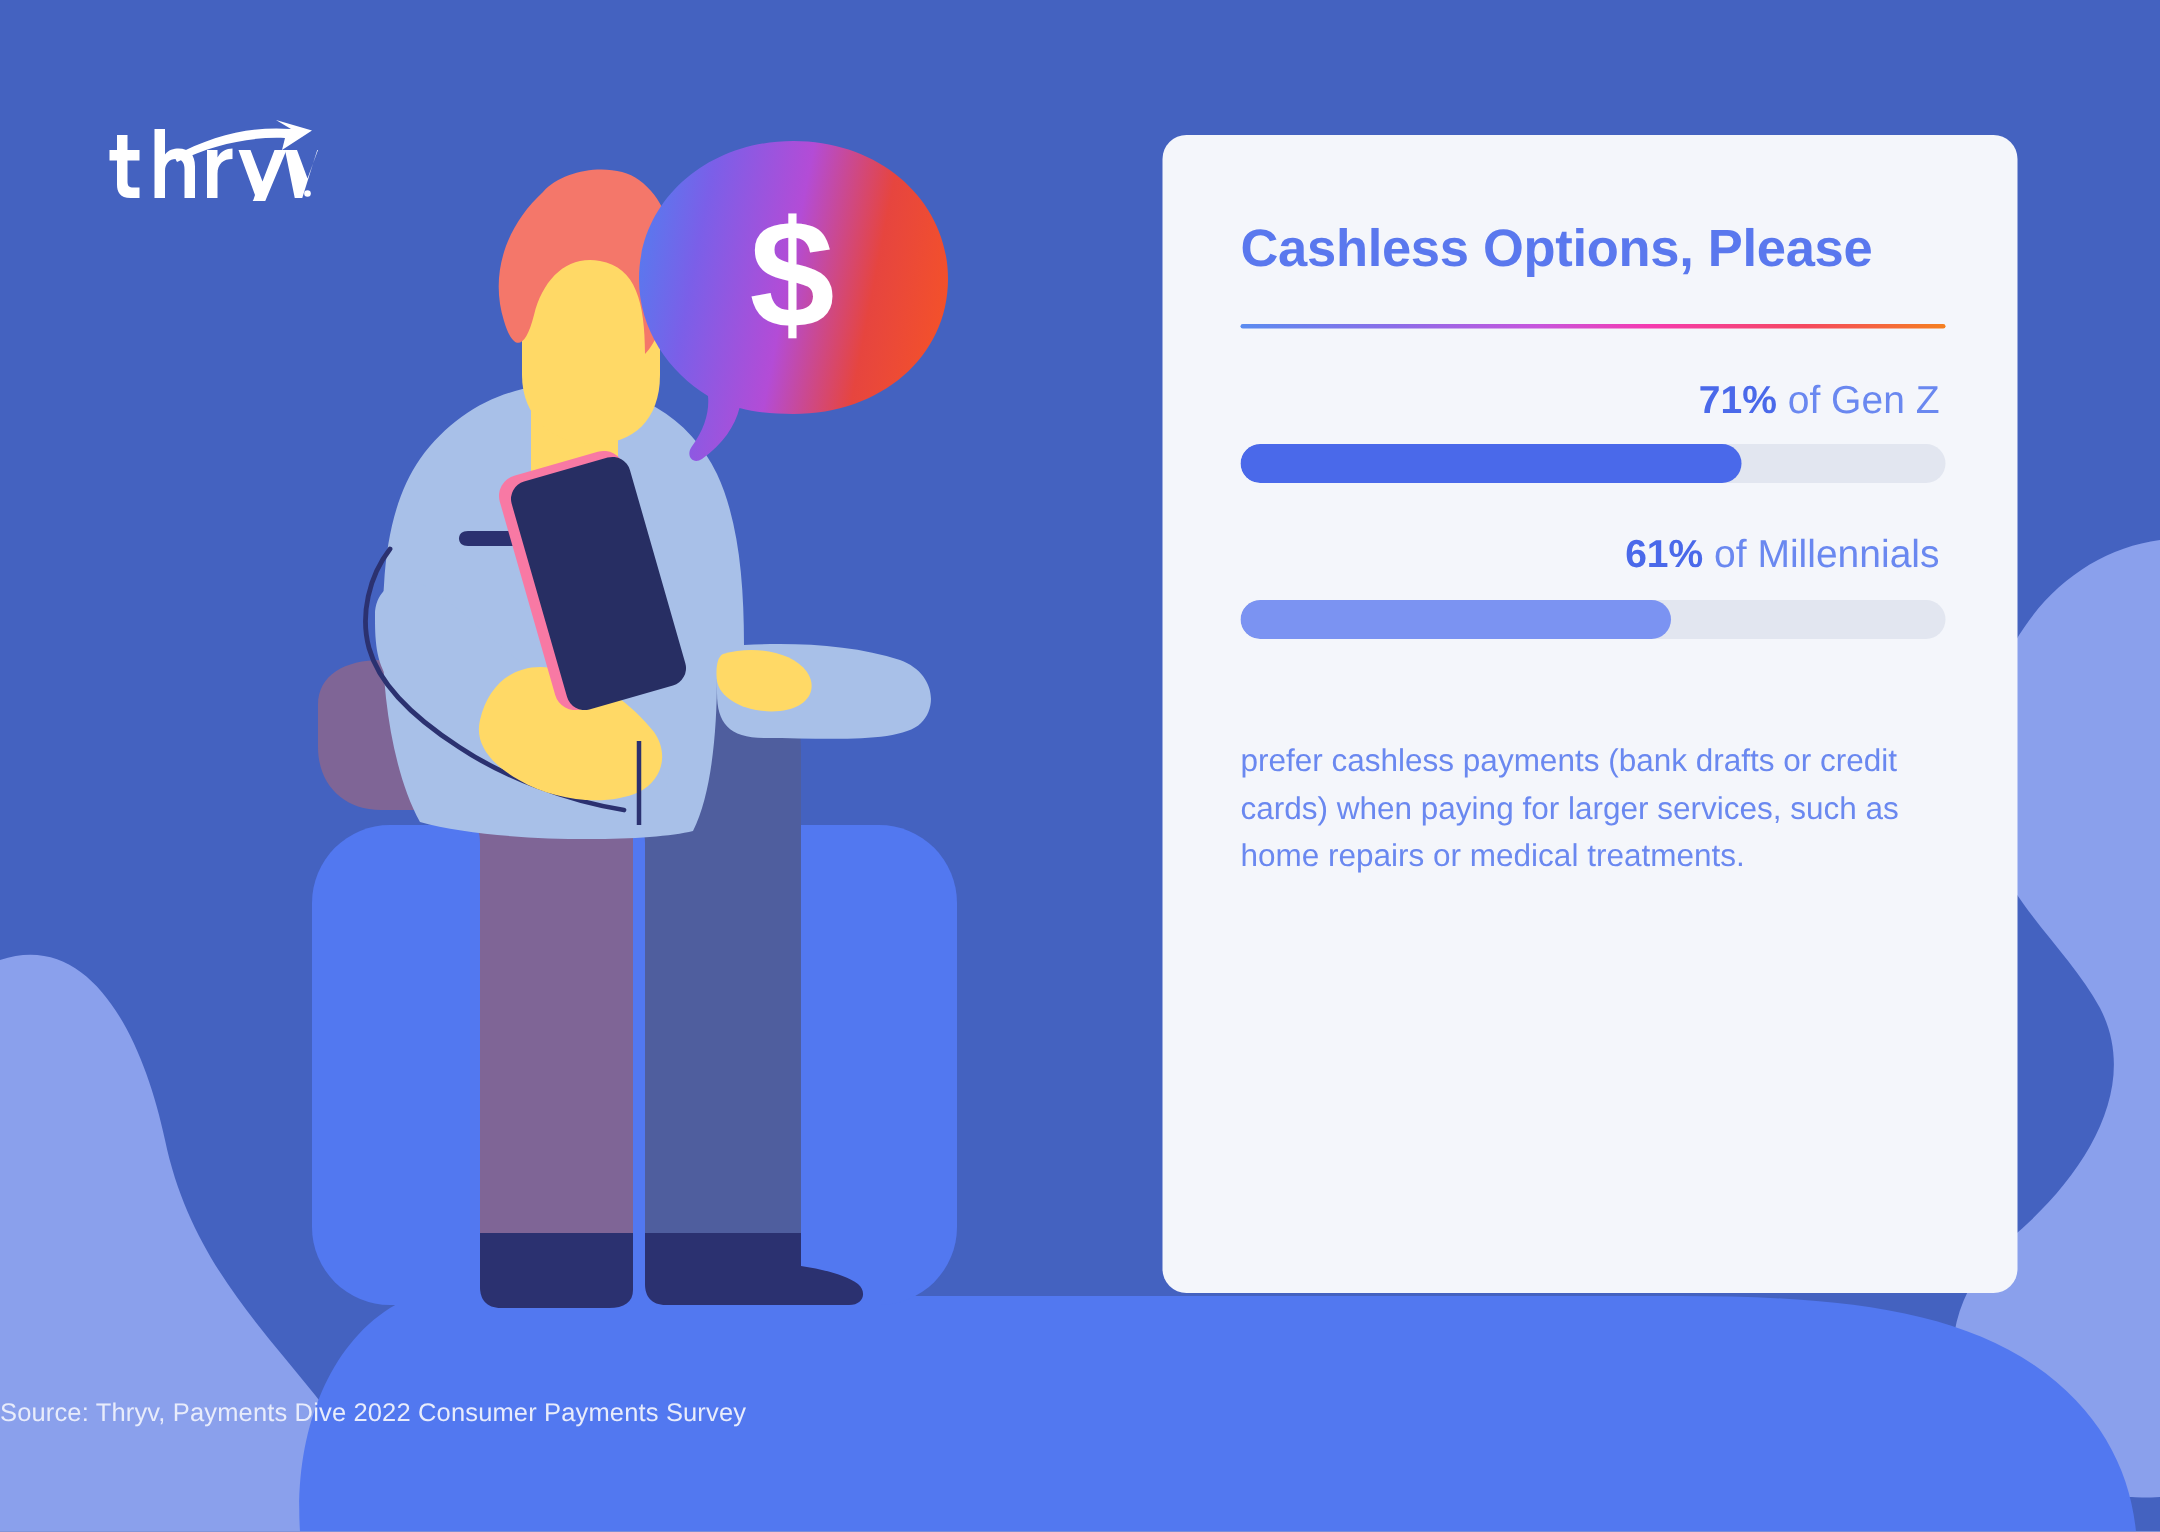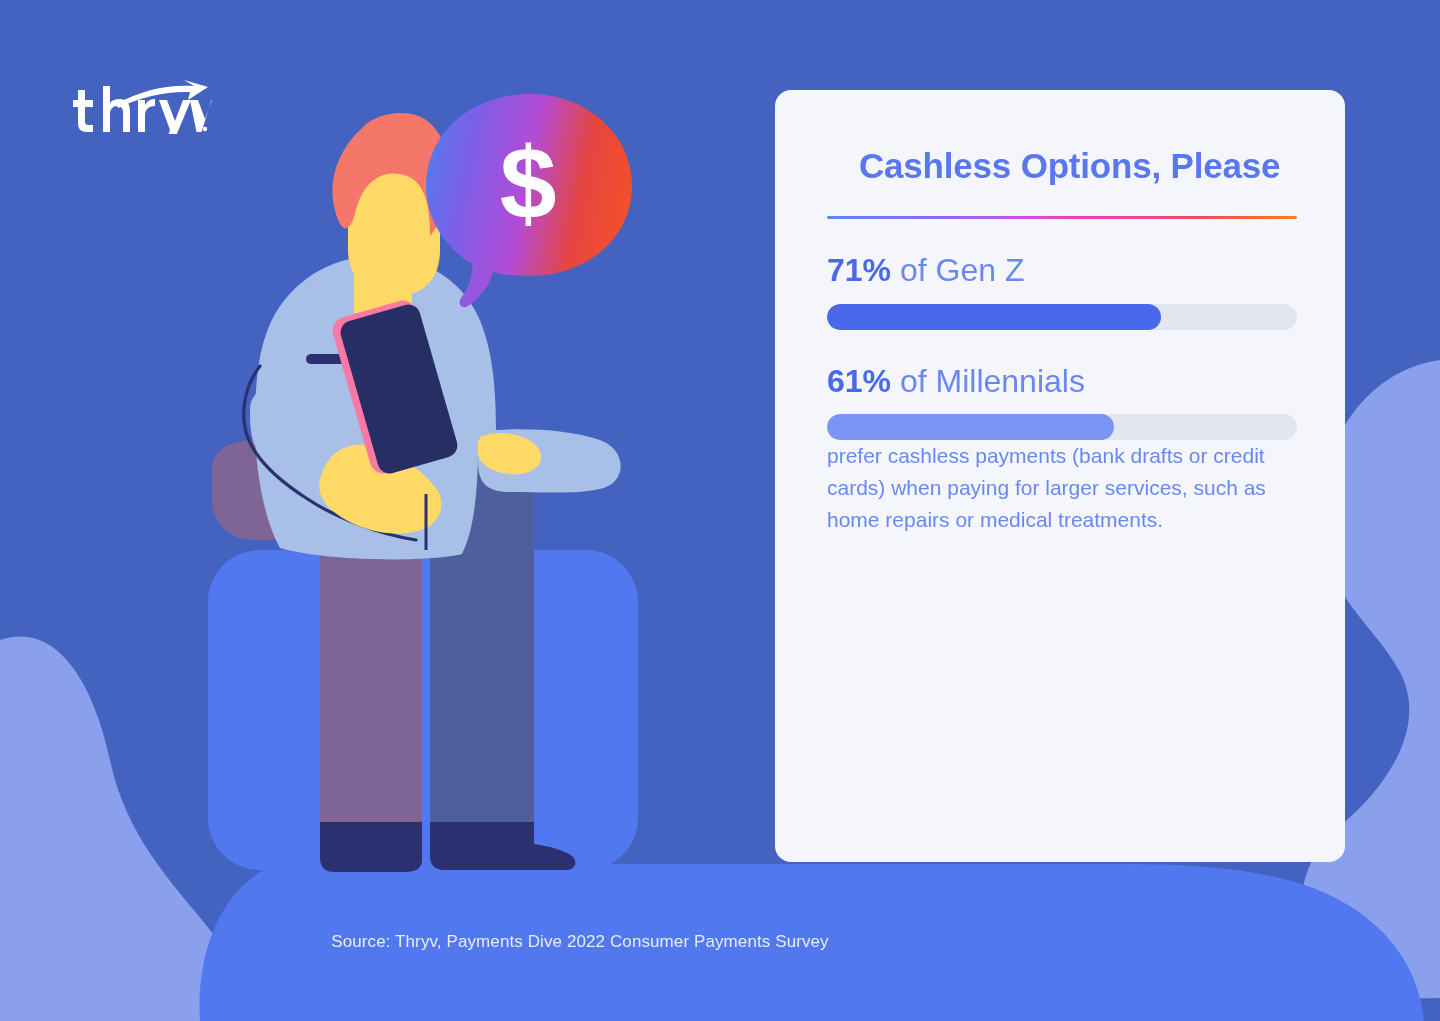--- a/index.html
+++ b/index.html
@@ -45,74 +45,74 @@
     background: #f4f6fb;
     border-radius: 16px;
     padding: 56px 52px 0 52px;
   }
   #card-title {
     font-size: 35px;
     font-weight: bold;
     color: #5a78ee;
     letter-spacing: -0.2px;
     line-height: 1.15;
-    margin-left: 32px;
   }
   #divider {
     margin-top: 30px;
     height: 3px;
     width: 470px;
     border-radius: 2px;
     background: linear-gradient(90deg,
         #5a8cf0 0%,
         #8b6ce8 22%,
         #c655dd 42%,
         #f53ab0 58%,
         #f5485f 80%,
         #f58020 100%);
   }
 
   .stat-row { margin-top: 32px; }
   .stat-row:first-of-type { margin-top: 34px; }
   .stat-label {
-    font-size: 32px;
+    font-size: 26px;
     color: #6a88f0;
     line-height: 1.2;
     white-space: nowrap;
+    text-align: right;
   }
   .stat-label .pct {
     font-weight: bold;
     color: #4a69ea;
   }
   .bar-track {
     margin-top: 14px;
     width: 470px;
     height: 26px;
     border-radius: 13px;
     background: #e2e6f0;
     overflow: hidden;
   }
   .bar-fill {
     height: 26px;
     border-radius: 13px;
   }
 
   #footnote {
+    margin-top: 66px;
     width: 474px;
     font-size: 21px;
     line-height: 1.52;
     color: #6a88f0;
   }
 
   
   #source {
     position: absolute;
     left: 0; top: 932px;
     width: 1160px;
-    text-align: center;
     font-size: 17px;
     color: #e8ecfb;
     letter-spacing: 0.1px;
   }
 </style>
 </head>
 <body>
 
 <div id="stage">
 

